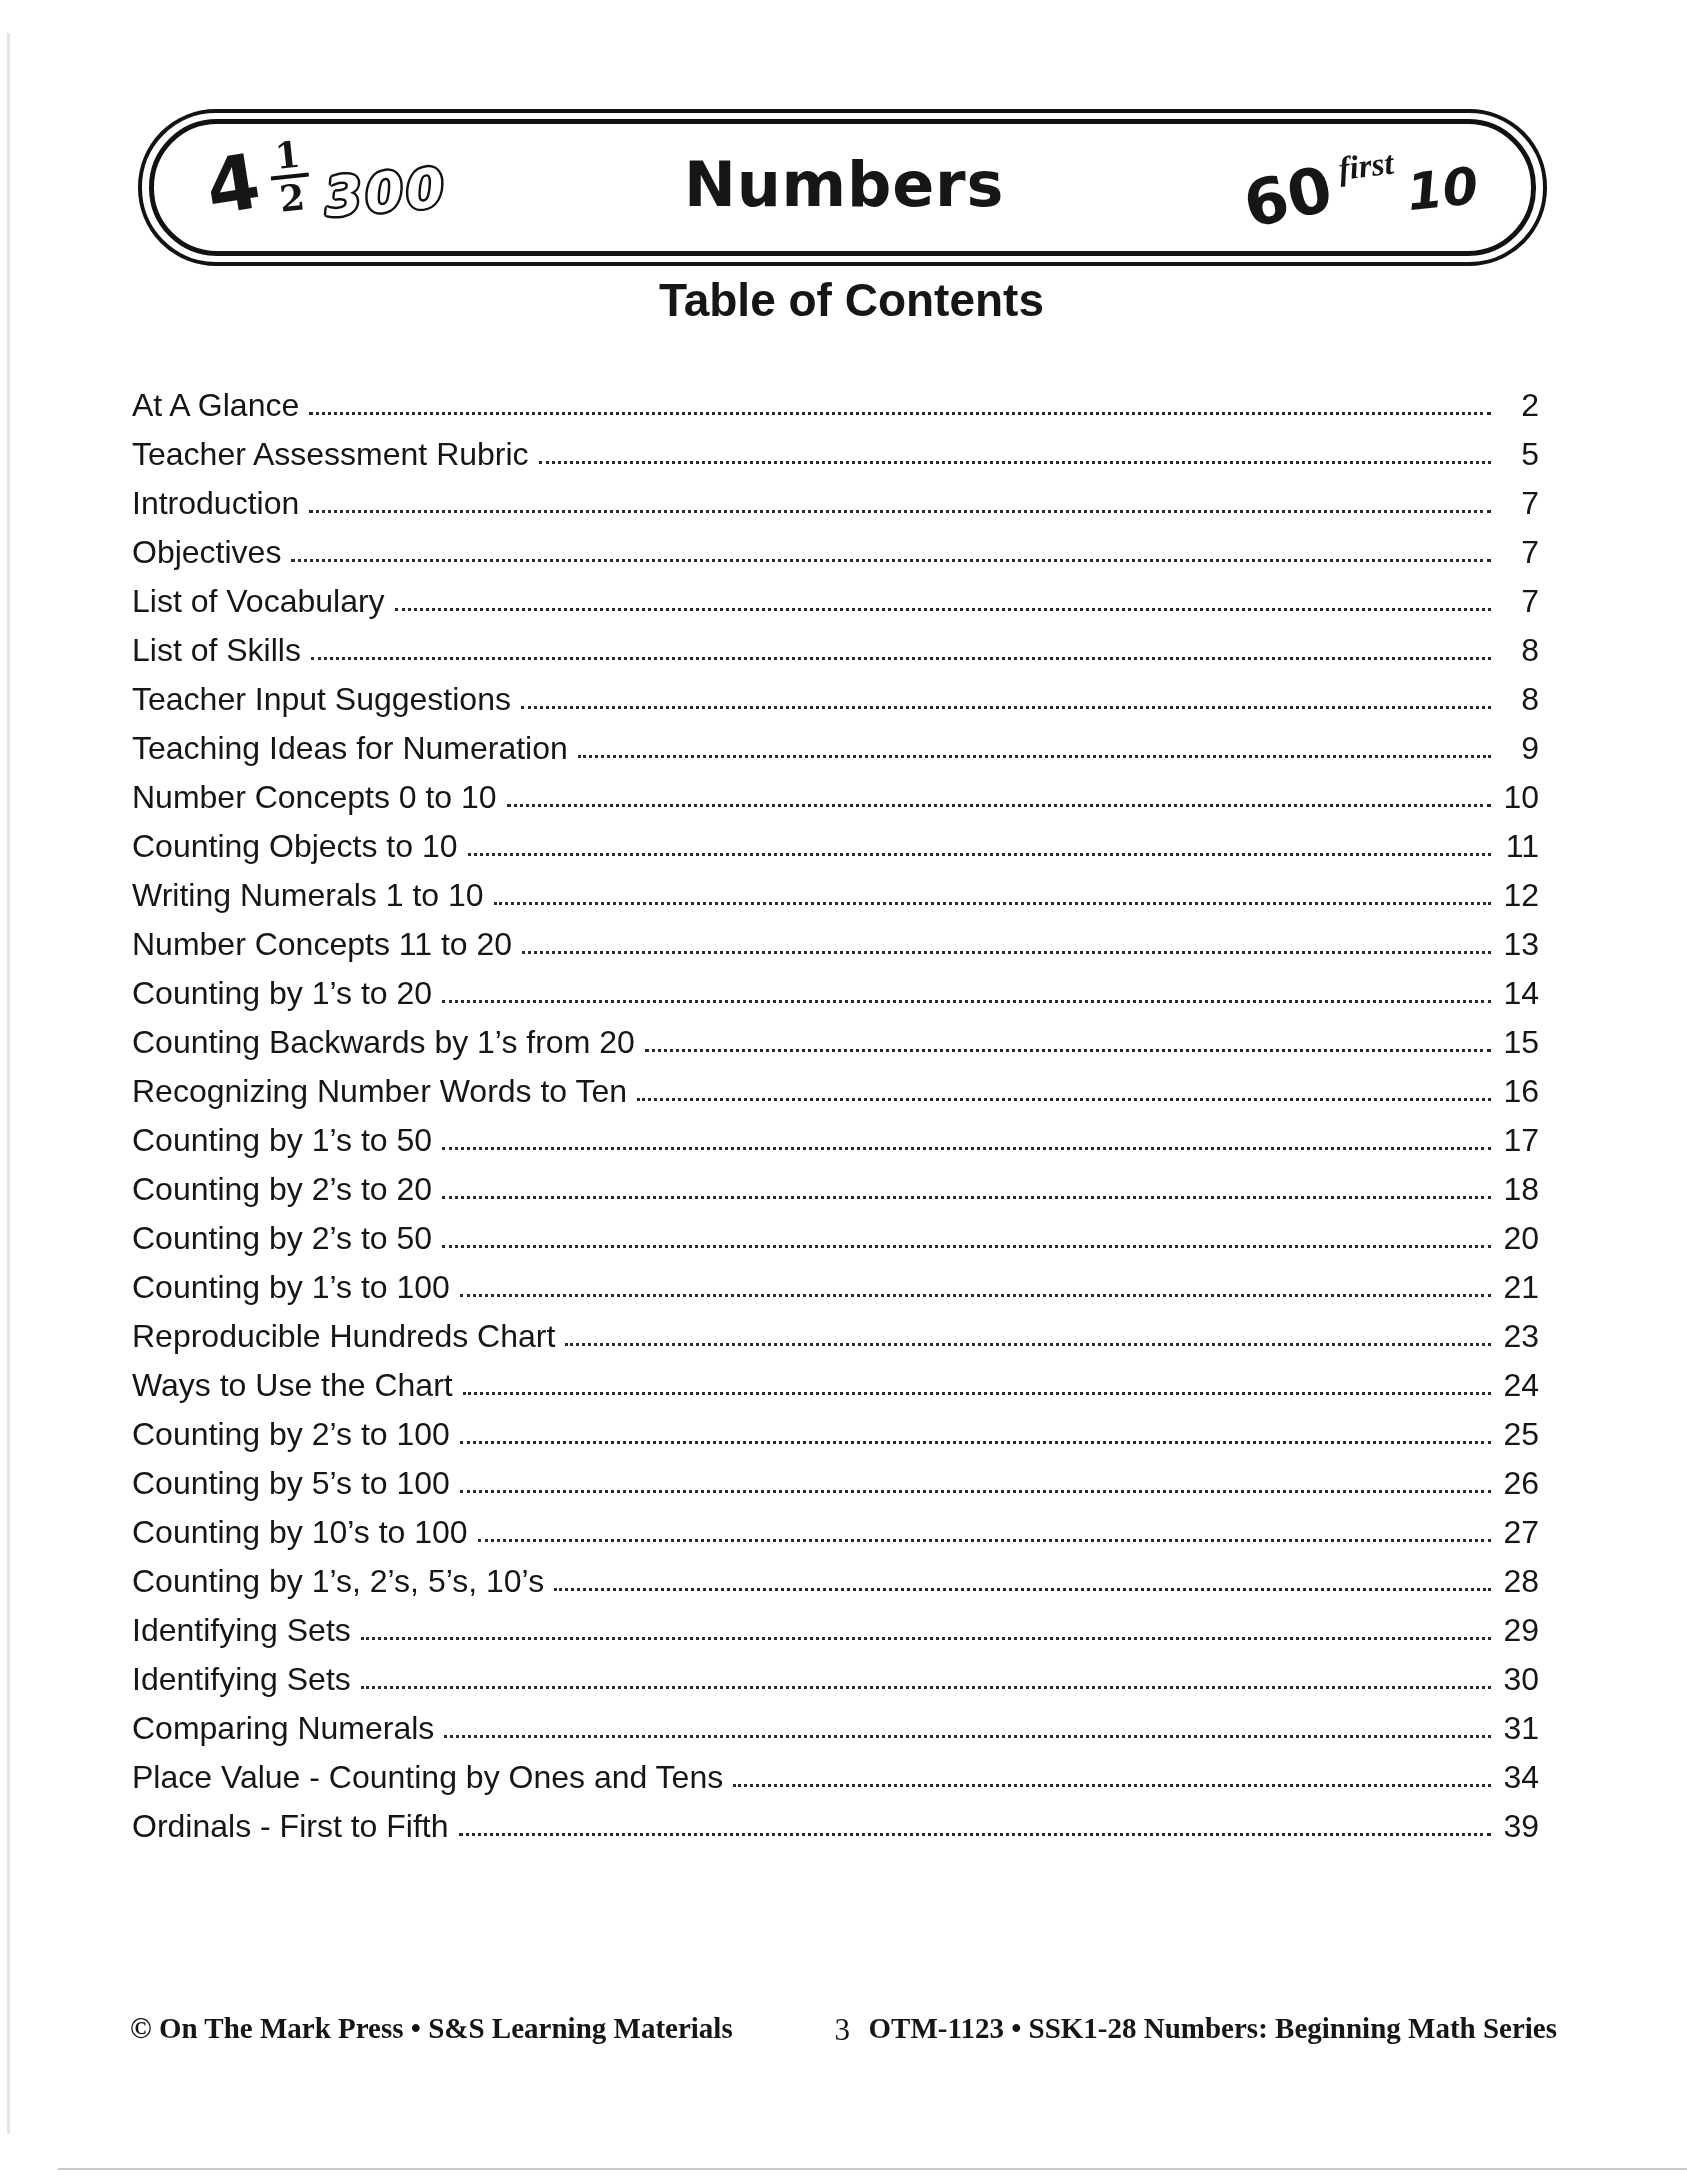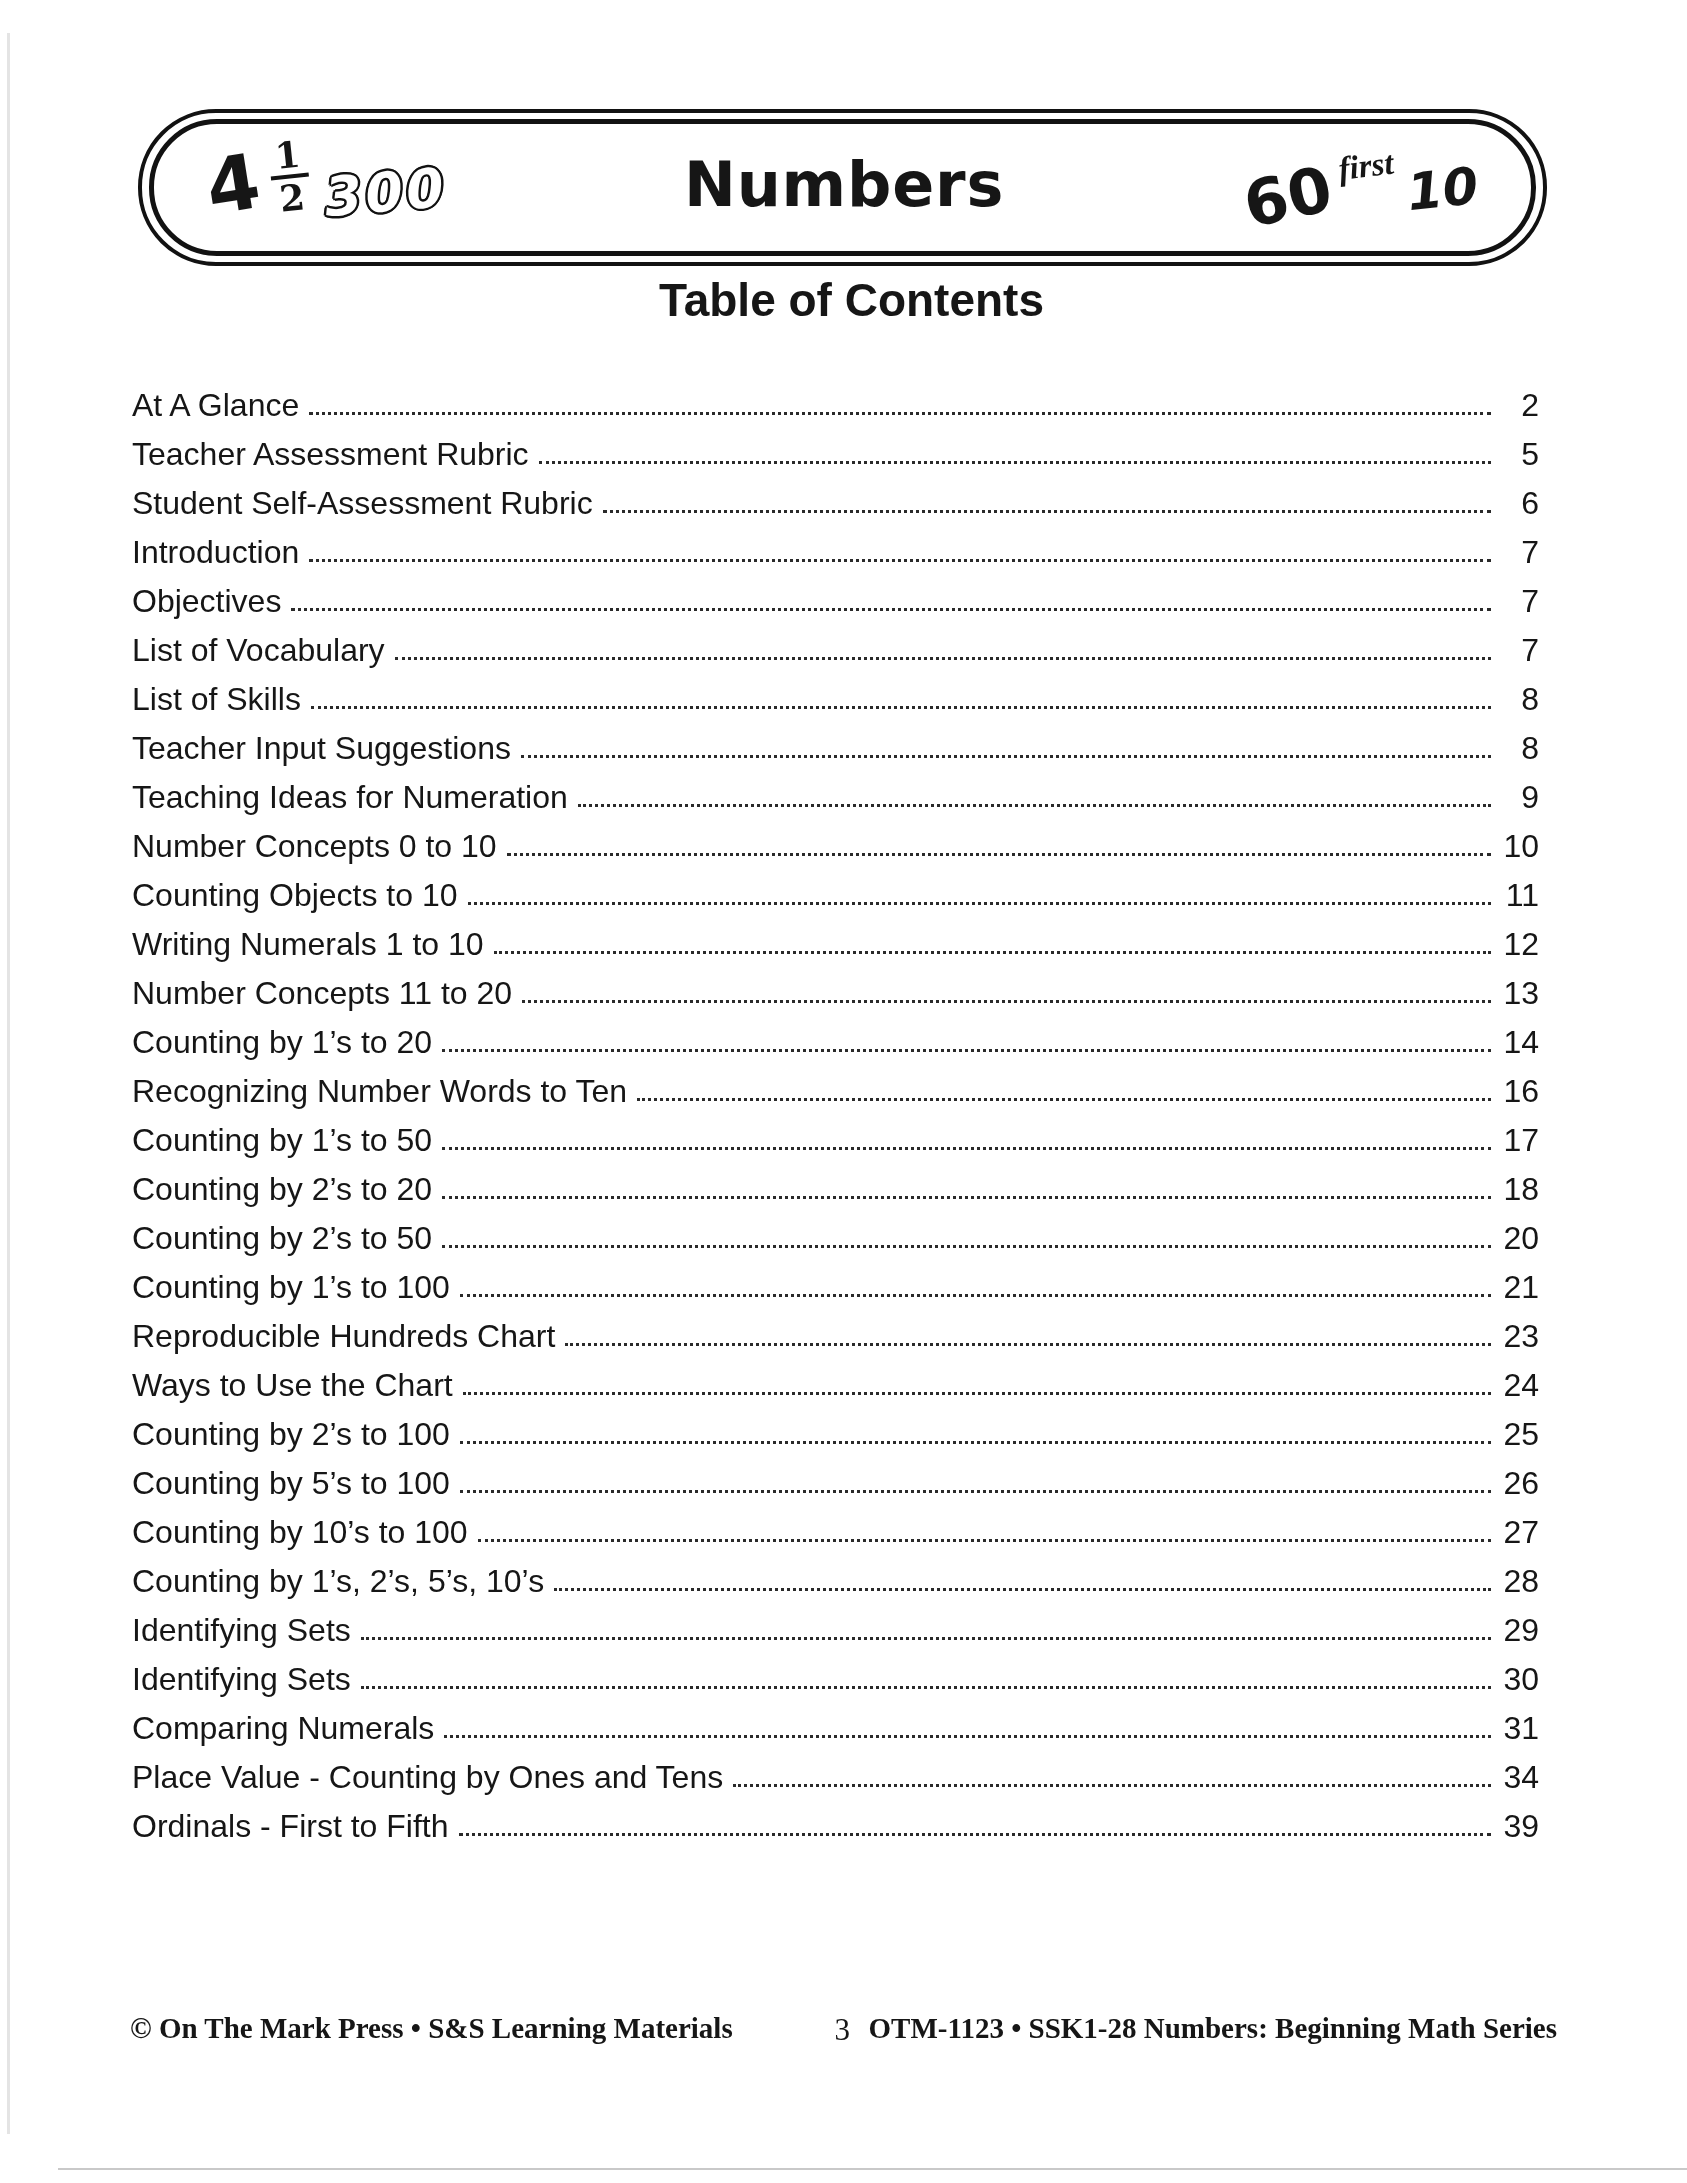--- a/index.html
+++ b/index.html
@@ -186,25 +186,20 @@
       <span class="toc-title">At A Glance</span>
       <span class="toc-dots"></span>
       <span class="toc-page">2</span>
     </div>
     <div class="toc-row">
       <span class="toc-title">Teacher Assessment Rubric</span>
       <span class="toc-dots"></span>
       <span class="toc-page">5</span>
     </div>
     <div class="toc-row">
-      <span class="toc-title">Student Self-Assessment Rubric</span>
-      <span class="toc-dots"></span>
-      <span class="toc-page">6</span>
-    </div>
-    <div class="toc-row">
       <span class="toc-title">Introduction</span>
       <span class="toc-dots"></span>
       <span class="toc-page">7</span>
     </div>
     <div class="toc-row">
       <span class="toc-title">Objectives</span>
       <span class="toc-dots"></span>
       <span class="toc-page">7</span>
     </div>
     <div class="toc-row">
@@ -244,20 +239,25 @@
     </div>
     <div class="toc-row">
       <span class="toc-title">Number Concepts 11 to 20</span>
       <span class="toc-dots"></span>
       <span class="toc-page">13</span>
     </div>
     <div class="toc-row">
       <span class="toc-title">Counting by 1’s to 20</span>
       <span class="toc-dots"></span>
       <span class="toc-page">14</span>
+    </div>
+    <div class="toc-row">
+      <span class="toc-title">Counting Backwards by 1’s from 20</span>
+      <span class="toc-dots"></span>
+      <span class="toc-page">15</span>
     </div>
     <div class="toc-row">
       <span class="toc-title">Recognizing Number Words to Ten</span>
       <span class="toc-dots"></span>
       <span class="toc-page">16</span>
     </div>
     <div class="toc-row">
       <span class="toc-title">Counting by 1’s to 50</span>
       <span class="toc-dots"></span>
       <span class="toc-page">17</span>

